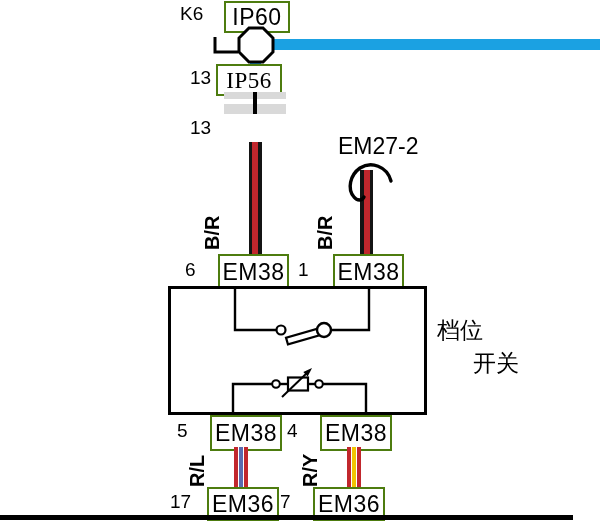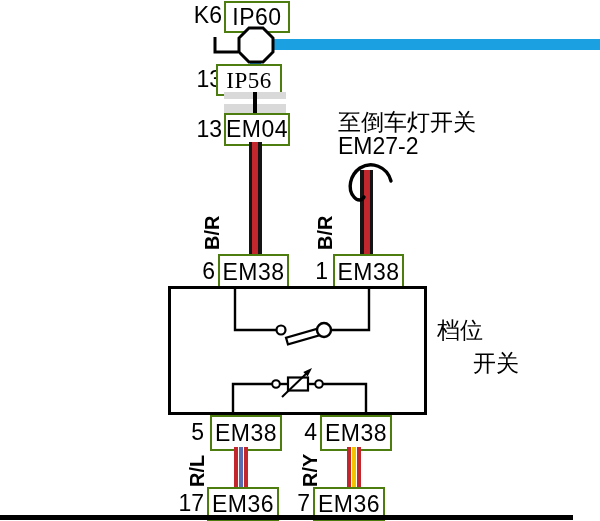--- a/index.html
+++ b/index.html
@@ -7,21 +7,21 @@
     position:relative;width:600px;height:521px;background:#fff;overflow:hidden;
     font-family:"Liberation Sans",sans-serif;color:#000;
   }
   .abs{position:absolute;}
   .cbox{
     position:absolute;background:#fff;border:2px solid #4d7c0f;
     display:flex;align-items:center;justify-content:center;
     font-size:23px;line-height:1;letter-spacing:0.5px;
   }
   .pin{
-    position:absolute;font-size:23px;line-height:1;text-align:right;
+    position:absolute;font-size:19px;line-height:1;text-align:left;
   }
   .vlabel{
     position:absolute;font-size:20px;font-weight:bold;line-height:23px;height:23px;
     transform:rotate(-90deg);transform-origin:0 100%;white-space:nowrap;
   }
   .wire{position:absolute;}
   .wire-blue{background:#1BA1E2;}
   .wire-br{background:linear-gradient(to right,#141414 0 3.5px,#C1272D 3.5px 9.5px,#141414 9.5px 13px);}
   .wire-rl{background:linear-gradient(to right,#C1272D 0 4px,#fff 4px 5px,#5A6BB0 5px 9px,#fff 9px 10px,#C1272D 10px 14px);}
   .wire-ry{background:linear-gradient(to right,#C1272D 0 4px,#fff 4px 5px,#F2C500 5px 9px,#fff 9px 10px,#C1272D 10px 14px);}
@@ -43,26 +43,24 @@
   <div class="cbox" style="left:224px;top:1px;width:62px;height:28px;">IP60</div>
 
   <div class="pin" style="left:190px;top:68px;width:32px;">13</div>
   <div class="cbox" style="left:216px;top:64px;width:62px;height:28px;font-family:Liberation Serif, serif;">IP56</div>
 
   <div class="grayblk" style="left:224px;top:92px;width:62px;height:7px;"></div>
   <div class="grayblk" style="left:224px;top:104px;width:62px;height:10px;"></div>
   <div class="abs" style="left:253px;top:92px;width:4px;height:22px;background:#000;"></div>
 
   <div class="pin" style="left:190px;top:118px;width:32px;">13</div>
-  <div class="cbox" style="left:224px;top:113px;width:62px;height:29px;">EM04</div>
 
   <div class="wire wire-br" style="left:249px;top:142px;width:13px;height:113px;"></div>
   <div class="vlabel" style="left:224px;top:227px;">B/R</div>
 
-  <div class="note" style="left:338px;top:110px;">至倒车灯开关</div>
   <div class="note" style="left:338px;top:134px;">EM27-2</div>
 
   <div class="wire wire-br" style="left:360px;top:170px;width:13px;height:85px;"></div>
   <div class="vlabel" style="left:337px;top:227px;">B/R</div>
 
   <div class="pin" style="left:185px;top:260px;width:30px;">6</div>
   <div class="cbox" style="left:218px;top:254px;width:67px;height:32px;">EM38</div>
   <div class="pin" style="left:298px;top:260px;width:30px;">1</div>
   <div class="cbox" style="left:333px;top:254px;width:67px;height:32px;">EM38</div>
 

